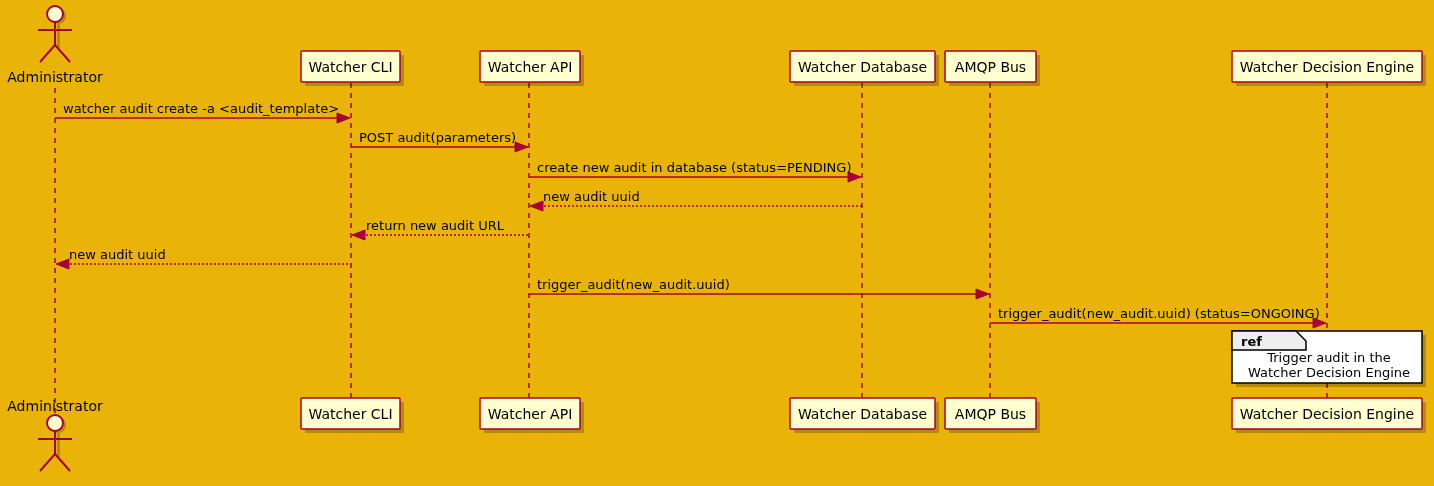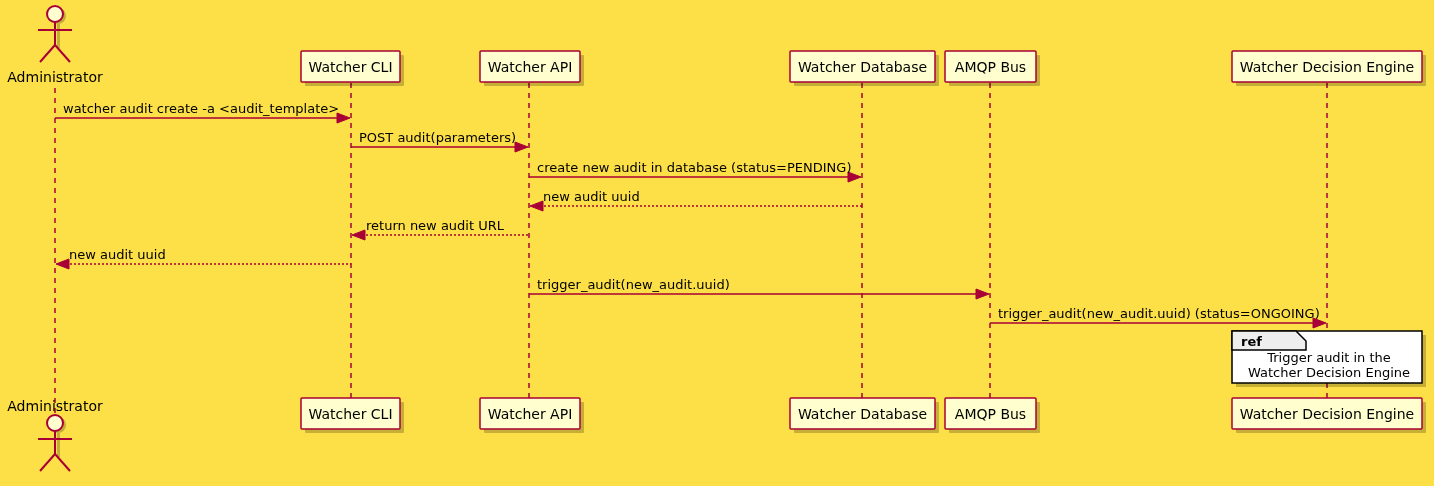--- a/index.html
+++ b/index.html
@@ -7,21 +7,21 @@
     padding: 0;
     background: #FFFFFF;
   }
   body {
     font-family: "DejaVu Sans", sans-serif;
   }
   #diagram-root {
     position: relative;
     width: 1434px;
     height: 486px;
-    background: #fde047;
+    background: #eab308;
     overflow: hidden;
   }
   svg#uml-canvas {
     position: absolute;
     left: 0;
     top: 0;
     width: 1434px;
     height: 486px;
     display: block;
   }

